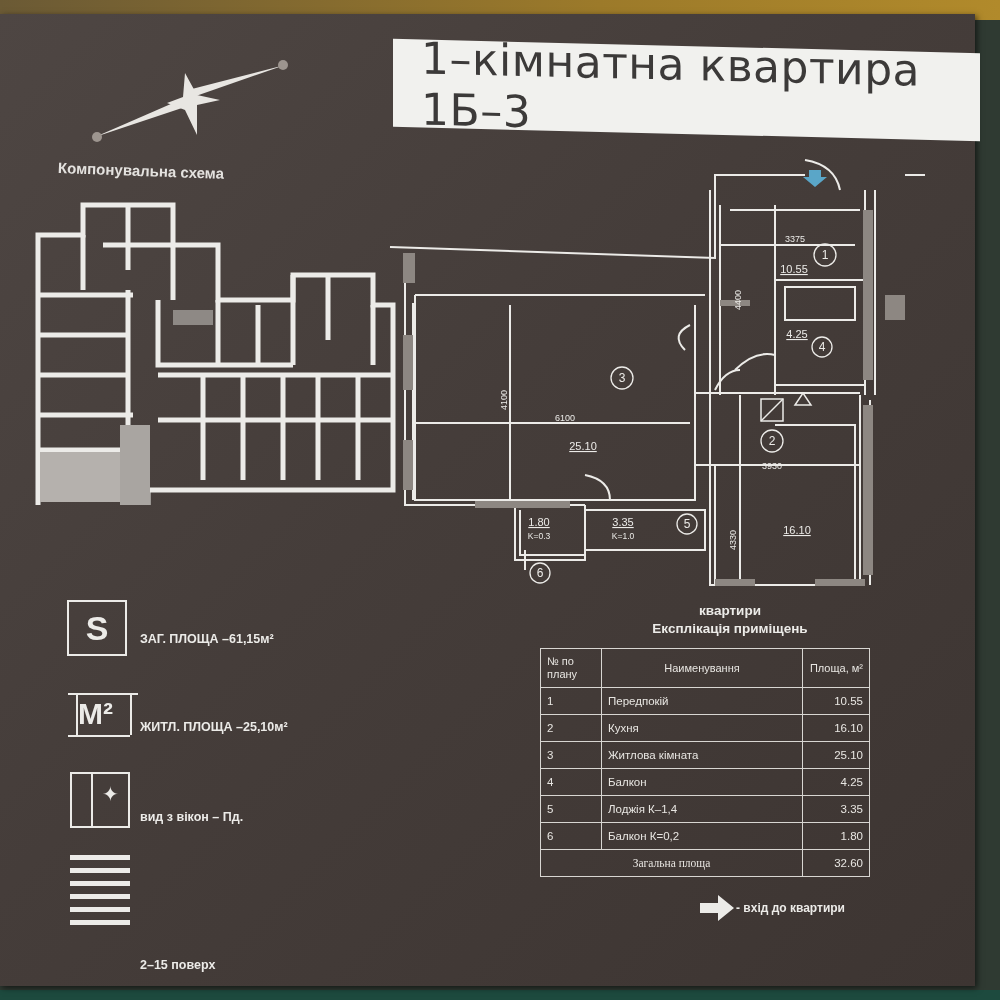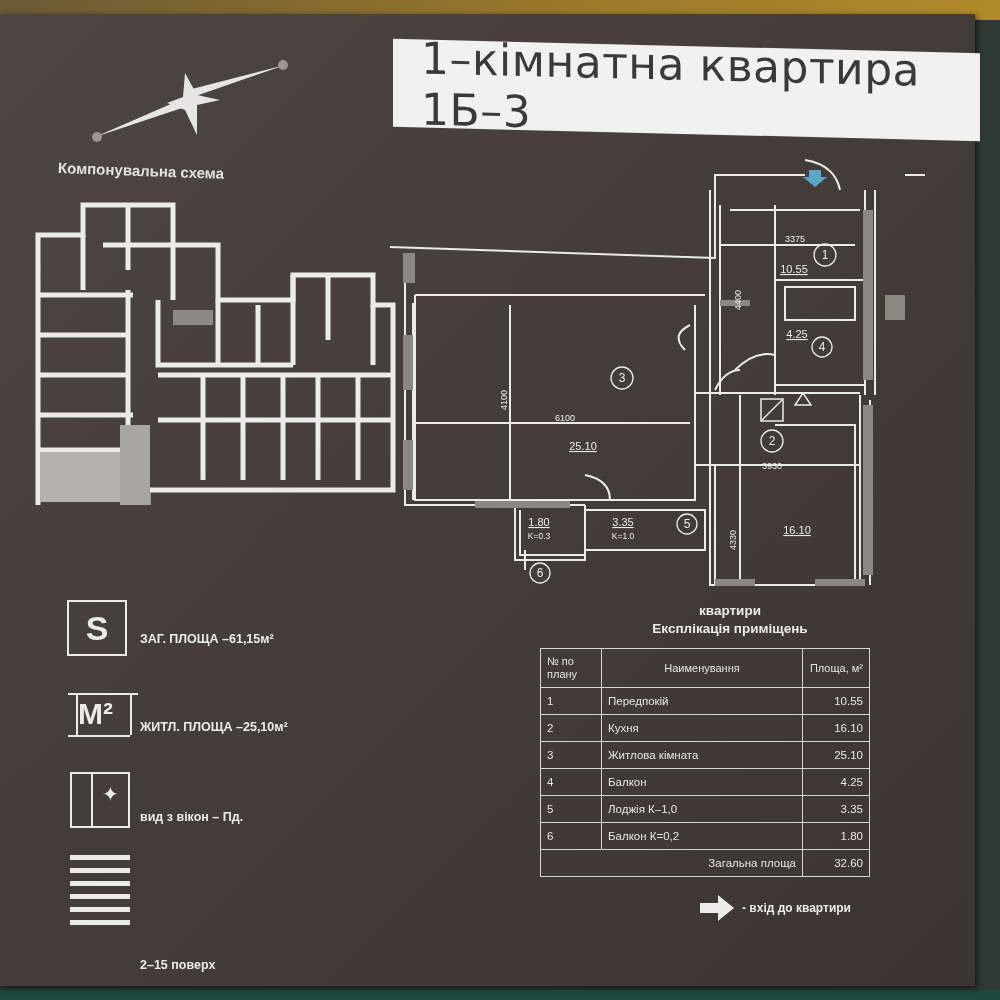--- a/index.html
+++ b/index.html
@@ -14,21 +14,21 @@
   .mini-plan{position:absolute;left:28px;top:190px;width:370px;height:315px;}
   .plan{position:absolute;left:385px;top:155px;width:540px;height:440px;}
   .legend-item{position:absolute;color:#ecebe8;font-weight:bold;font-size:12.5px;}
   .legend-icon{position:absolute;}
   .expl-title{position:absolute;left:600px;top:602px;width:260px;text-align:center;color:#ecebe8;font-weight:bold;font-size:13.5px;line-height:18px;}
   table.expl{position:absolute;left:540px;top:648px;width:330px;border-collapse:collapse;color:#e8e6e2;font-size:11.5px;}
   table.expl td, table.expl th{border:1.5px solid #d8d6d2;padding:0 6px;height:26px;}
   table.expl th{font-weight:normal;font-size:11px;height:38px;line-height:13px;}
   .c-num{text-align:left;width:48px;}
   .c-area{text-align:right;width:54px;margin-left:33px;}
-  .entry-legend{position:absolute;left:700px;top:895px;display:flex;align-items:center;gap:6px;color:#ecebe8;font-weight:bold;font-size:12px;}
+  .entry-legend{position:absolute;left:700px;top:895px;display:flex;align-items:center;color:#ecebe8;font-weight:bold;font-size:12px;}
 </style>
 </head>
 <body>
 
 <div class="bg-top"></div>
 <div class="bg-bottom"></div>
 
 <div class="board"></div>
 
 <div class="title-bar">
@@ -202,30 +202,30 @@
     <td>Житлова кімната</td>
     <td class="c-area">25.10</td>
   </tr>
   <tr>
     <td class="c-num">4</td>
     <td>Балкон</td>
     <td class="c-area">4.25</td>
   </tr>
   <tr>
     <td class="c-num">5</td>
-    <td>Лоджія  К–1,0</td>
+    <td>Лоджія  К–1,4</td>
     <td class="c-area">3.35</td>
   </tr>
   <tr>
     <td class="c-num">6</td>
     <td>Балкон  К=0,2</td>
     <td class="c-area">1.80</td>
   </tr>
   <tr>
-    <td colspan="2" style="text-align:right;">Загальна площа</td>
+    <td colspan="2" style="text-align:center;font-family:Liberation Serif, serif;">Загальна площа</td>
     <td class="c-area">32.60</td>
   </tr>
 </tbody>
   </table>
 
 <div class="entry-legend">
   <svg width="36" height="26" viewBox="0 0 36 26">
     <polygon points="0,8 18,8 18,0 34,13 18,26 18,18 0,18" fill="#ecebe8"></polygon>
   </svg>
   <span>- вхід до квартири</span>

